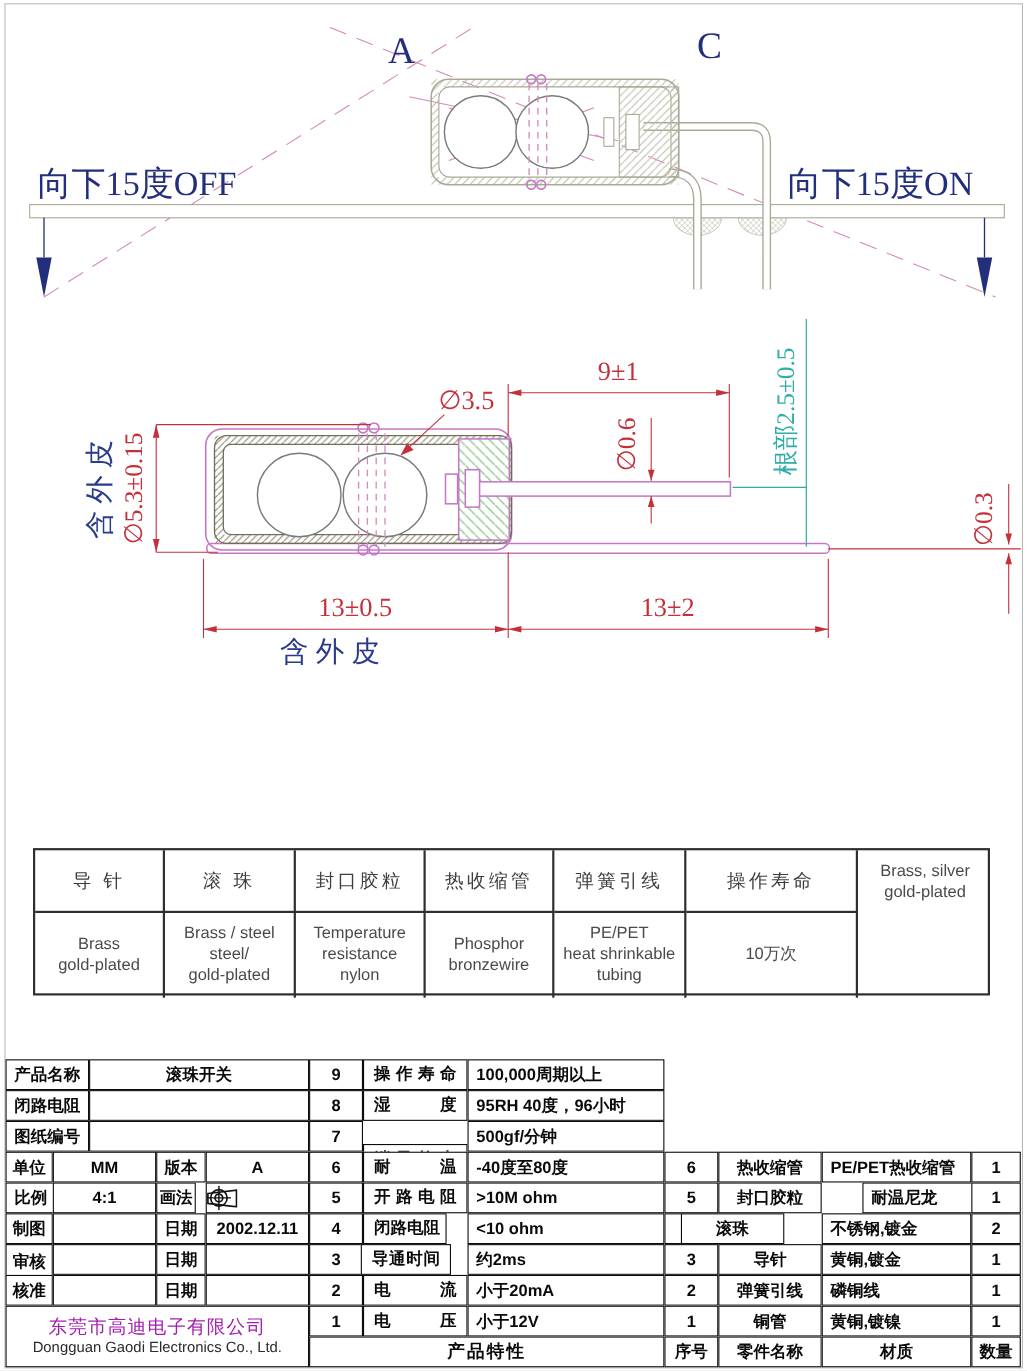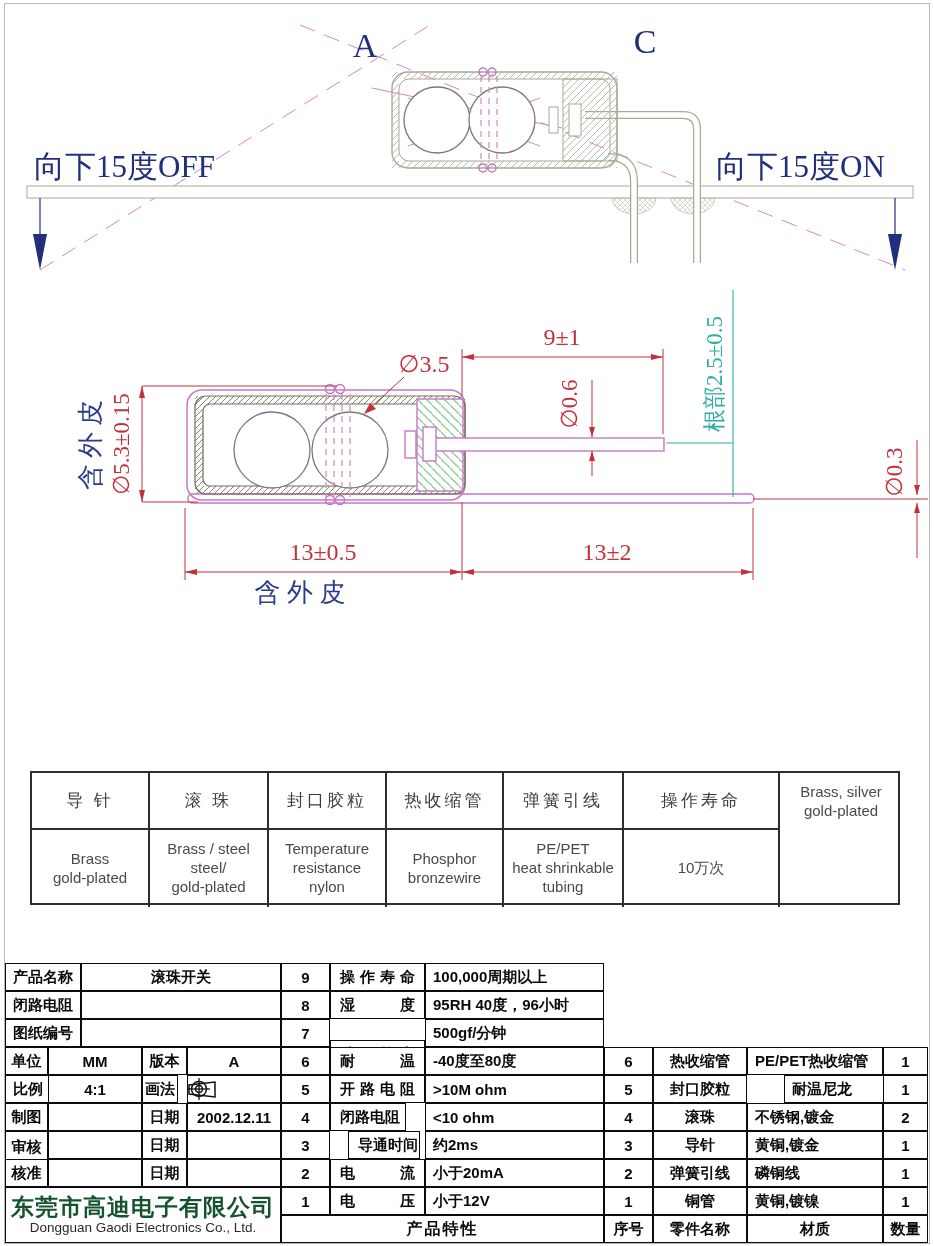--- a/index.html
+++ b/index.html
@@ -38,21 +38,21 @@
   .mat-hdr{font-size:17px;color:#3d3d3d;letter-spacing:3px;}
   .mat-val{font-size:15px;color:#4a4a4a;white-space:pre-line;line-height:1.25;letter-spacing:0;}
   
   .tb-cell{position:absolute;box-sizing:border-box;border:1px solid #0c0c0c;background:#fff;display:flex;
            align-items:center;justify-content:center;font-weight:bold;font-size:15px;color:#0a0a0a;
            font-family:"Liberation Sans","DejaVu Sans",sans-serif;white-space:nowrap;overflow:hidden;}
   .tb-left{justify-content:flex-start;padding-left:7px;}
   .tb-just{justify-content:normal;text-align:justify;text-align-last:justify;display:block;
            line-height:26px;padding:0 9px;}
   .tb-co{flex-direction:column;line-height:1.15;}
-  .tb-co .cn{font-size:23px;font-weight:700;color:#14532d;letter-spacing:1px;}
+  .tb-co .cn{font-size:17px;font-weight:400;color:#a21caf;letter-spacing:1px;}
   .tb-co .en{font-size:13.5px;font-weight:400;color:#2a2a2a;}
 </style>
 </head>
 <body>
 
 <div id="page">
   <div id="frame"></div>
 
   <svg style="top:0" width="934" height="285" viewBox="0 0 934 285">
     <defs>
@@ -321,42 +321,42 @@
     <div class="tb-cell" style="left:281px;top:1047px;width:49px;height:28px">6</div>
     <div class="tb-cell tb-just" style="left:330px;top:1047px;width:95px;height:28px">耐温</div>
     <div class="tb-cell tb-left" style="left:425px;top:1047px;width:179px;height:28px">-40度至80度</div>
     <div class="tb-cell" style="left:281px;top:1075px;width:49px;height:28px">5</div>
     <div class="tb-cell tb-just" style="left:330px;top:1075px;width:95px;height:28px">开路电阻</div>
     <div class="tb-cell tb-left" style="left:425px;top:1075px;width:179px;height:28px">&gt;10M ohm</div>
     <div class="tb-cell" style="left:281px;top:1103px;width:49px;height:28px">4</div>
     <div class="tb-cell tb-just" style="left:330px;top:1103px;width:76px;height:28px">闭路电阻</div>
     <div class="tb-cell tb-left" style="left:425px;top:1103px;width:179px;height:28px">&lt;10 ohm</div>
     <div class="tb-cell" style="left:281px;top:1131px;width:49px;height:28px">3</div>
-    <div class="tb-cell tb-just" style="left:348px;top:1131px;width:72px;height:28px">导通时间</div>
+    <div class="tb-cell tb-just" style="left:328px;top:1131px;width:82px;height:28px">导通时间</div>
     <div class="tb-cell tb-left" style="left:425px;top:1131px;width:179px;height:28px">约2ms</div>
     <div class="tb-cell" style="left:281px;top:1159px;width:49px;height:28px">2</div>
     <div class="tb-cell tb-just" style="left:330px;top:1159px;width:95px;height:28px">电流</div>
     <div class="tb-cell tb-left" style="left:425px;top:1159px;width:179px;height:28px">小于20mA</div>
     <div class="tb-cell" style="left:281px;top:1187px;width:49px;height:28px">1</div>
     <div class="tb-cell tb-just" style="left:330px;top:1187px;width:95px;height:28px">电压</div>
     <div class="tb-cell tb-left" style="left:425px;top:1187px;width:179px;height:28px">小于12V</div>
     <div class="tb-cell" style="left:281px;top:1215px;width:323px;height:28px;font-size:16px;letter-spacing:2px">产品特性</div>
   </div>
 
   <div>
     <div class="tb-cell" style="left:604px;top:1047px;width:49px;height:28px">6</div>
     <div class="tb-cell" style="left:653px;top:1047px;width:94px;height:28px">热收缩管</div>
     <div class="tb-cell tb-left" style="left:747px;top:1047px;width:136px;height:28px">PE/PET热收缩管</div>
     <div class="tb-cell" style="left:883px;top:1047px;width:45px;height:28px">1</div>
     <div class="tb-cell" style="left:604px;top:1075px;width:49px;height:28px">5</div>
     <div class="tb-cell" style="left:653px;top:1075px;width:94px;height:28px">封口胶粒</div>
     <div class="tb-cell tb-left" style="left:784px;top:1075px;width:136px;height:28px">耐温尼龙</div>
     <div class="tb-cell" style="left:883px;top:1075px;width:45px;height:28px">1</div>
     <div class="tb-cell" style="left:604px;top:1103px;width:49px;height:28px">4</div>
-    <div class="tb-cell" style="left:653px;top:1103px;width:94px;height:28px">滚珠</div>
+    <div class="tb-cell" style="left:619px;top:1103px;width:94px;height:28px">滚珠</div>
     <div class="tb-cell tb-left" style="left:747px;top:1103px;width:136px;height:28px">不锈钢,镀金</div>
     <div class="tb-cell" style="left:883px;top:1103px;width:45px;height:28px">2</div>
     <div class="tb-cell" style="left:604px;top:1131px;width:49px;height:28px">3</div>
     <div class="tb-cell" style="left:653px;top:1131px;width:94px;height:28px">导针</div>
     <div class="tb-cell tb-left" style="left:747px;top:1131px;width:136px;height:28px">黄铜,镀金</div>
     <div class="tb-cell" style="left:883px;top:1131px;width:45px;height:28px">1</div>
     <div class="tb-cell" style="left:604px;top:1159px;width:49px;height:28px">2</div>
     <div class="tb-cell" style="left:653px;top:1159px;width:94px;height:28px">弹簧引线</div>
     <div class="tb-cell tb-left" style="left:747px;top:1159px;width:136px;height:28px">磷铜线</div>
     <div class="tb-cell" style="left:883px;top:1159px;width:45px;height:28px">1</div>

